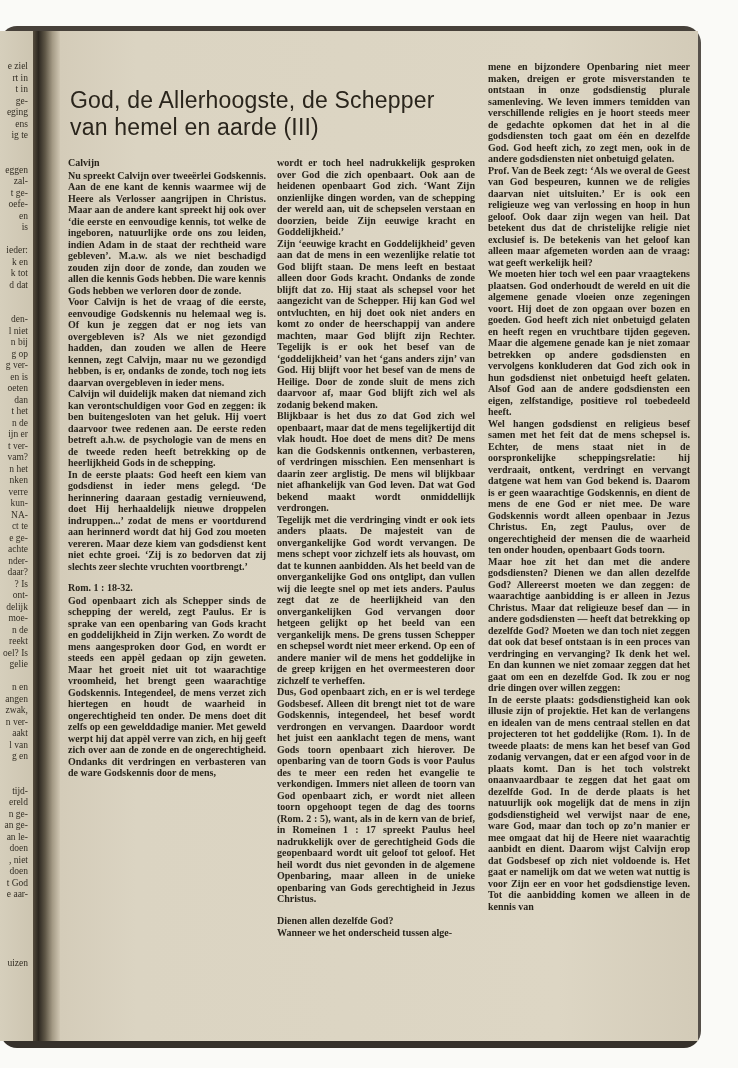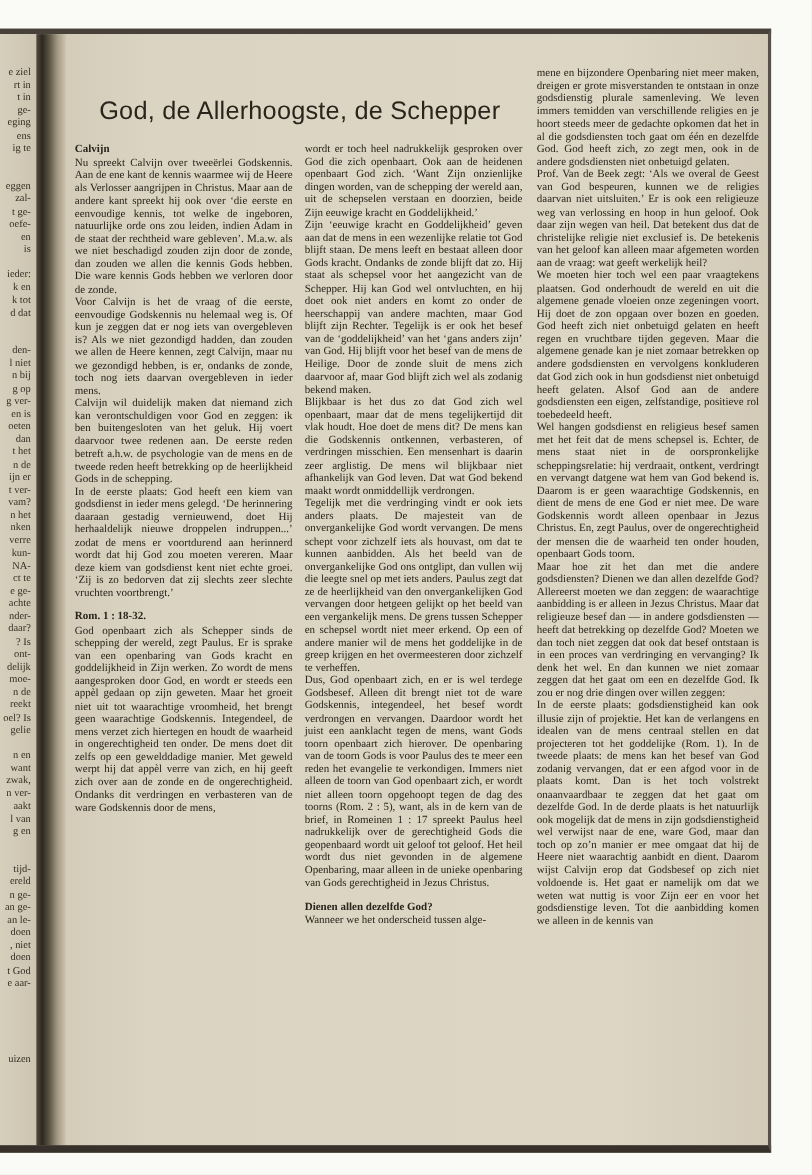--- a/index.html
+++ b/index.html
@@ -7,20 +7,21 @@
     width:738px;height:1068px;position:relative;overflow:hidden;
     background:#fafaf7;
     font-family:"Liberation Serif", serif;
   }
   .photo{
     position:absolute;left:0;top:26px;width:698px;height:1010px;
     border-top:5px solid #47413a;
     border-right:3px solid #55504a;
     border-bottom:7px solid #36312b;
     background:#d9d2bf;
+    border-radius:17px;
   }
   .prev-strip{
     position:absolute;left:0;top:0;bottom:0;width:33px;
     background:linear-gradient(to right,#d6cfbc,#cdc5b1);
     padding-top:30px;box-sizing:border-box;
     text-align:right;
     color:#332e24;
     font-size:9.5px;line-height:11.5px;
     overflow:hidden;
   }
@@ -34,28 +35,28 @@
     background:linear-gradient(to right,#d4ccb9 0%,#dbd4c2 12%,#ddd6c4 78%,#d3cbb8 100%);
     padding:30px 6px 0 8px;box-sizing:border-box;
     color:#28241b;
     overflow:hidden;
   }
   .content-row{display:flex;gap:13px;}
   .left-pair{width:407px;flex:0 0 auto;}
   .title{
     font-family:"Liberation Sans", sans-serif;
     font-size:23px;line-height:27px;color:#2a251c;
-    margin:26px 0 16px 2px;letter-spacing:0.2px;text-align:center;
+    margin:26px 0 16px 2px;letter-spacing:0.2px;
   }
   .pair-cols{display:flex;gap:11px;}
   .col{width:198px;flex:0 0 auto;
     font-size:10px;line-height:11.5px;text-align:justify;
   }
   .col3{width:202px;}
-  .col p{margin:0;}
+  .col p{margin:0;font-weight:bold;}
   .col h3{font-size:10px;line-height:11.5px;margin:10px 0 1px;font-weight:bold;}
   .col h3:first-child{margin-top:0;}
 </style>
 </head>
 <body>
 
 <div class="photo">
 
   <div class="prev-strip">
       <div class="frag">e ziel</div>
@@ -106,21 +107,21 @@
       <div class="frag">? Is</div>
       <div class="frag">ont-</div>
       <div class="frag">delijk</div>
       <div class="frag">moe-</div>
       <div class="frag">n de</div>
       <div class="frag">reekt</div>
       <div class="frag">oel? Is</div>
       <div class="frag">gelie</div>
       <div class="frag">&nbsp;</div>
       <div class="frag">n en</div>
-      <div class="frag">want</div>
+      <div class="frag">angen</div>
       <div class="frag">zwak,</div>
       <div class="frag">n ver-</div>
       <div class="frag">aakt</div>
       <div class="frag">l van</div>
       <div class="frag">g en</div>
       <div class="frag">&nbsp;</div>
       <div class="frag">&nbsp;</div>
       <div class="frag">tijd-</div>
       <div class="frag">ereld</div>
       <div class="frag">n ge-</div>
@@ -140,20 +141,21 @@
     </div>
 
   <div class="gutter"></div>
 
   <div class="main">
     <div class="content-row">
 
       <div class="left-pair">
         <div class="title">
           <div>God, de Allerhoogste, de Schepper</div>
+          <div>van hemel en aarde (III)</div>
         </div>
         <div class="pair-cols">
           <div class="col">
               <h3>Calvijn</h3>
               <p>Nu spreekt Calvijn over tweeërlei Godskennis. Aan de ene kant de kennis waarmee wij de Heere als Verlosser aangrijpen in Christus. Maar aan de andere kant spreekt hij ook over ‘die eerste en eenvoudige kennis, tot welke de ingeboren, natuurlijke orde ons zou leiden, indien Adam in de staat der rechtheid ware gebleven’. M.a.w. als we niet beschadigd zouden zijn door de zonde, dan zouden we allen die kennis Gods hebben. Die ware kennis Gods hebben we verloren door de zonde.</p>
               <p>Voor Calvijn is het de vraag of die eerste, eenvoudige Godskennis nu helemaal weg is. Of kun je zeggen dat er nog iets van overgebleven is? Als we niet gezondigd hadden, dan zouden we allen de Heere kennen, zegt Calvijn, maar nu we gezondigd hebben, is er, ondanks de zonde, toch nog iets daarvan overgebleven in ieder mens.</p>
               <p>Calvijn wil duidelijk maken dat niemand zich kan verontschuldigen voor God en zeggen: ik ben buitengesloten van het geluk. Hij voert daarvoor twee redenen aan. De eerste reden betreft a.h.w. de psychologie van de mens en de tweede reden heeft betrekking op de heerlijkheid Gods in de schepping.</p>
               <p>In de eerste plaats: God heeft een kiem van godsdienst in ieder mens gelegd. ‘De herinnering daaraan gestadig vernieuwend, doet Hij herhaaldelijk nieuwe droppelen indruppen...’ zodat de mens er voortdurend aan herinnerd wordt dat hij God zou moeten vereren. Maar deze kiem van godsdienst kent niet echte groei. ‘Zij is zo bedorven dat zij slechts zeer slechte vruchten voortbrengt.’</p>
               <h3>Rom. 1 : 18-32.</h3>
               <p>God openbaart zich als Schepper sinds de schepping der wereld, zegt Paulus. Er is sprake van een openbaring van Gods kracht en goddelijkheid in Zijn werken. Zo wordt de mens aangesproken door God, en wordt er steeds een appèl gedaan op zijn geweten. Maar het groeit niet uit tot waarachtige vroomheid, het brengt geen waarachtige Godskennis. Integendeel, de mens verzet zich hiertegen en houdt de waarheid in ongerechtigheid ten onder. De mens doet dit zelfs op een gewelddadige manier. Met geweld werpt hij dat appèl verre van zich, en hij geeft zich over aan de zonde en de ongerechtigheid. Ondanks dit verdringen en verbasteren van de ware Godskennis door de mens,</p>

